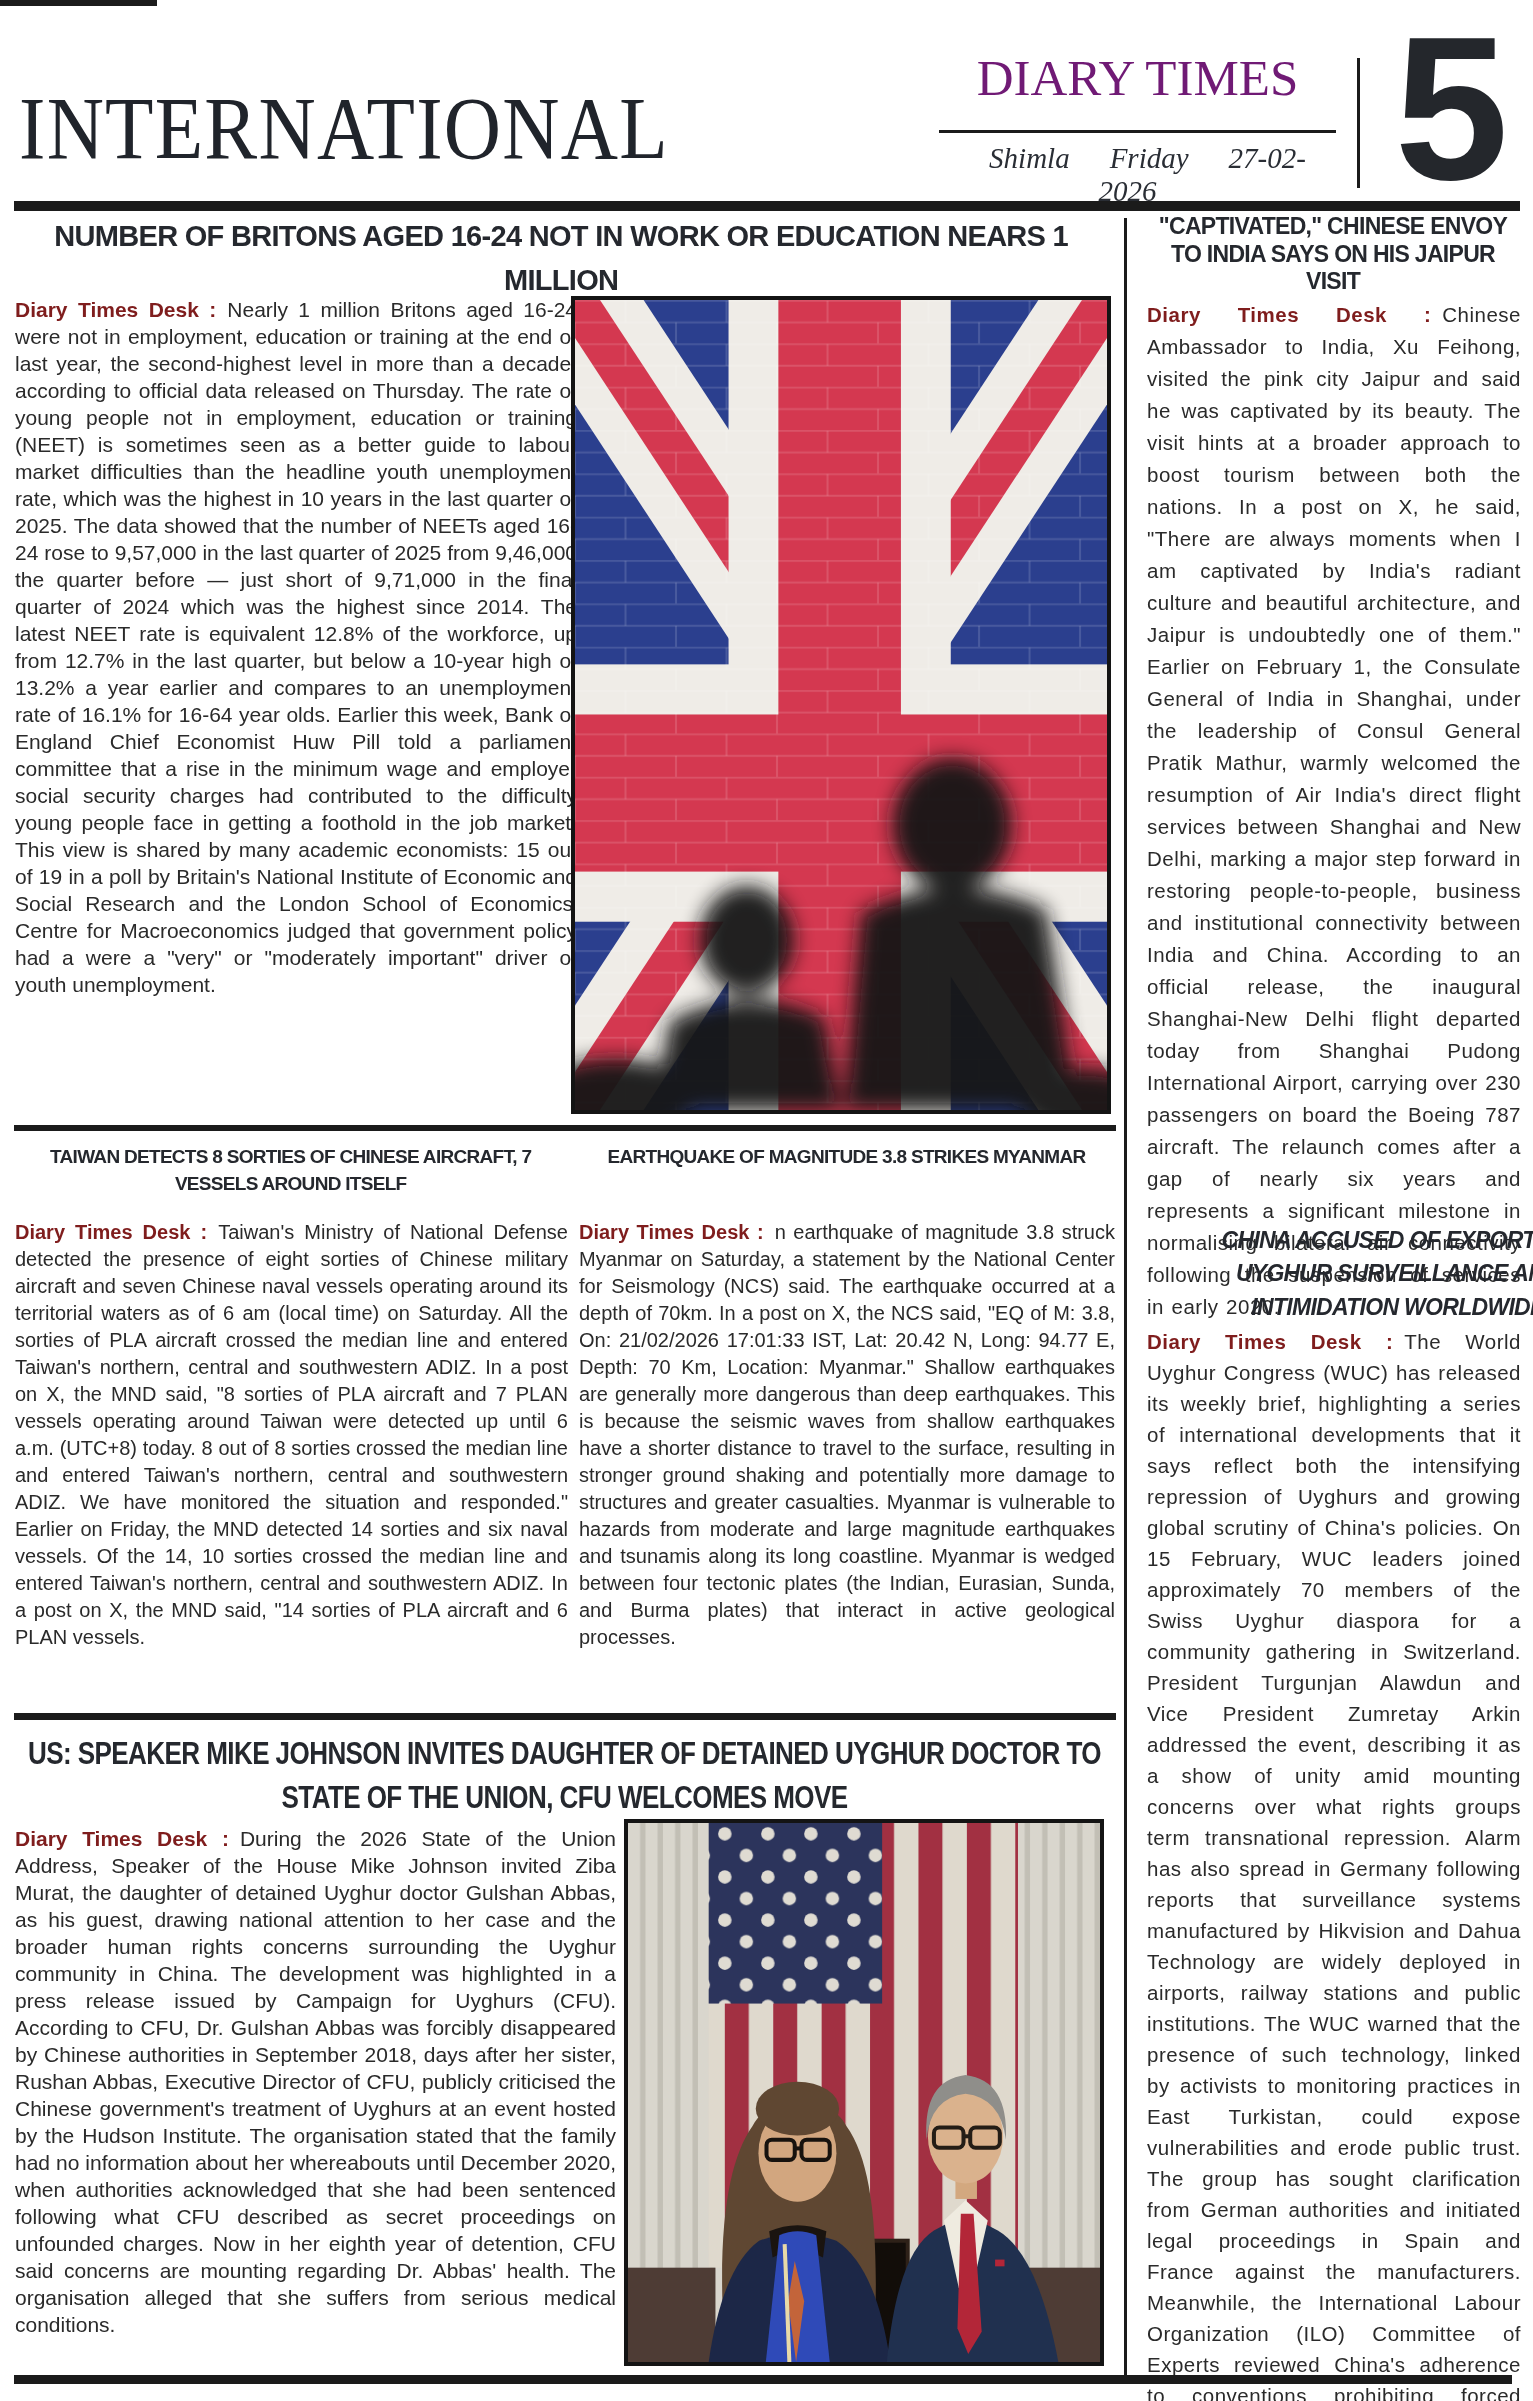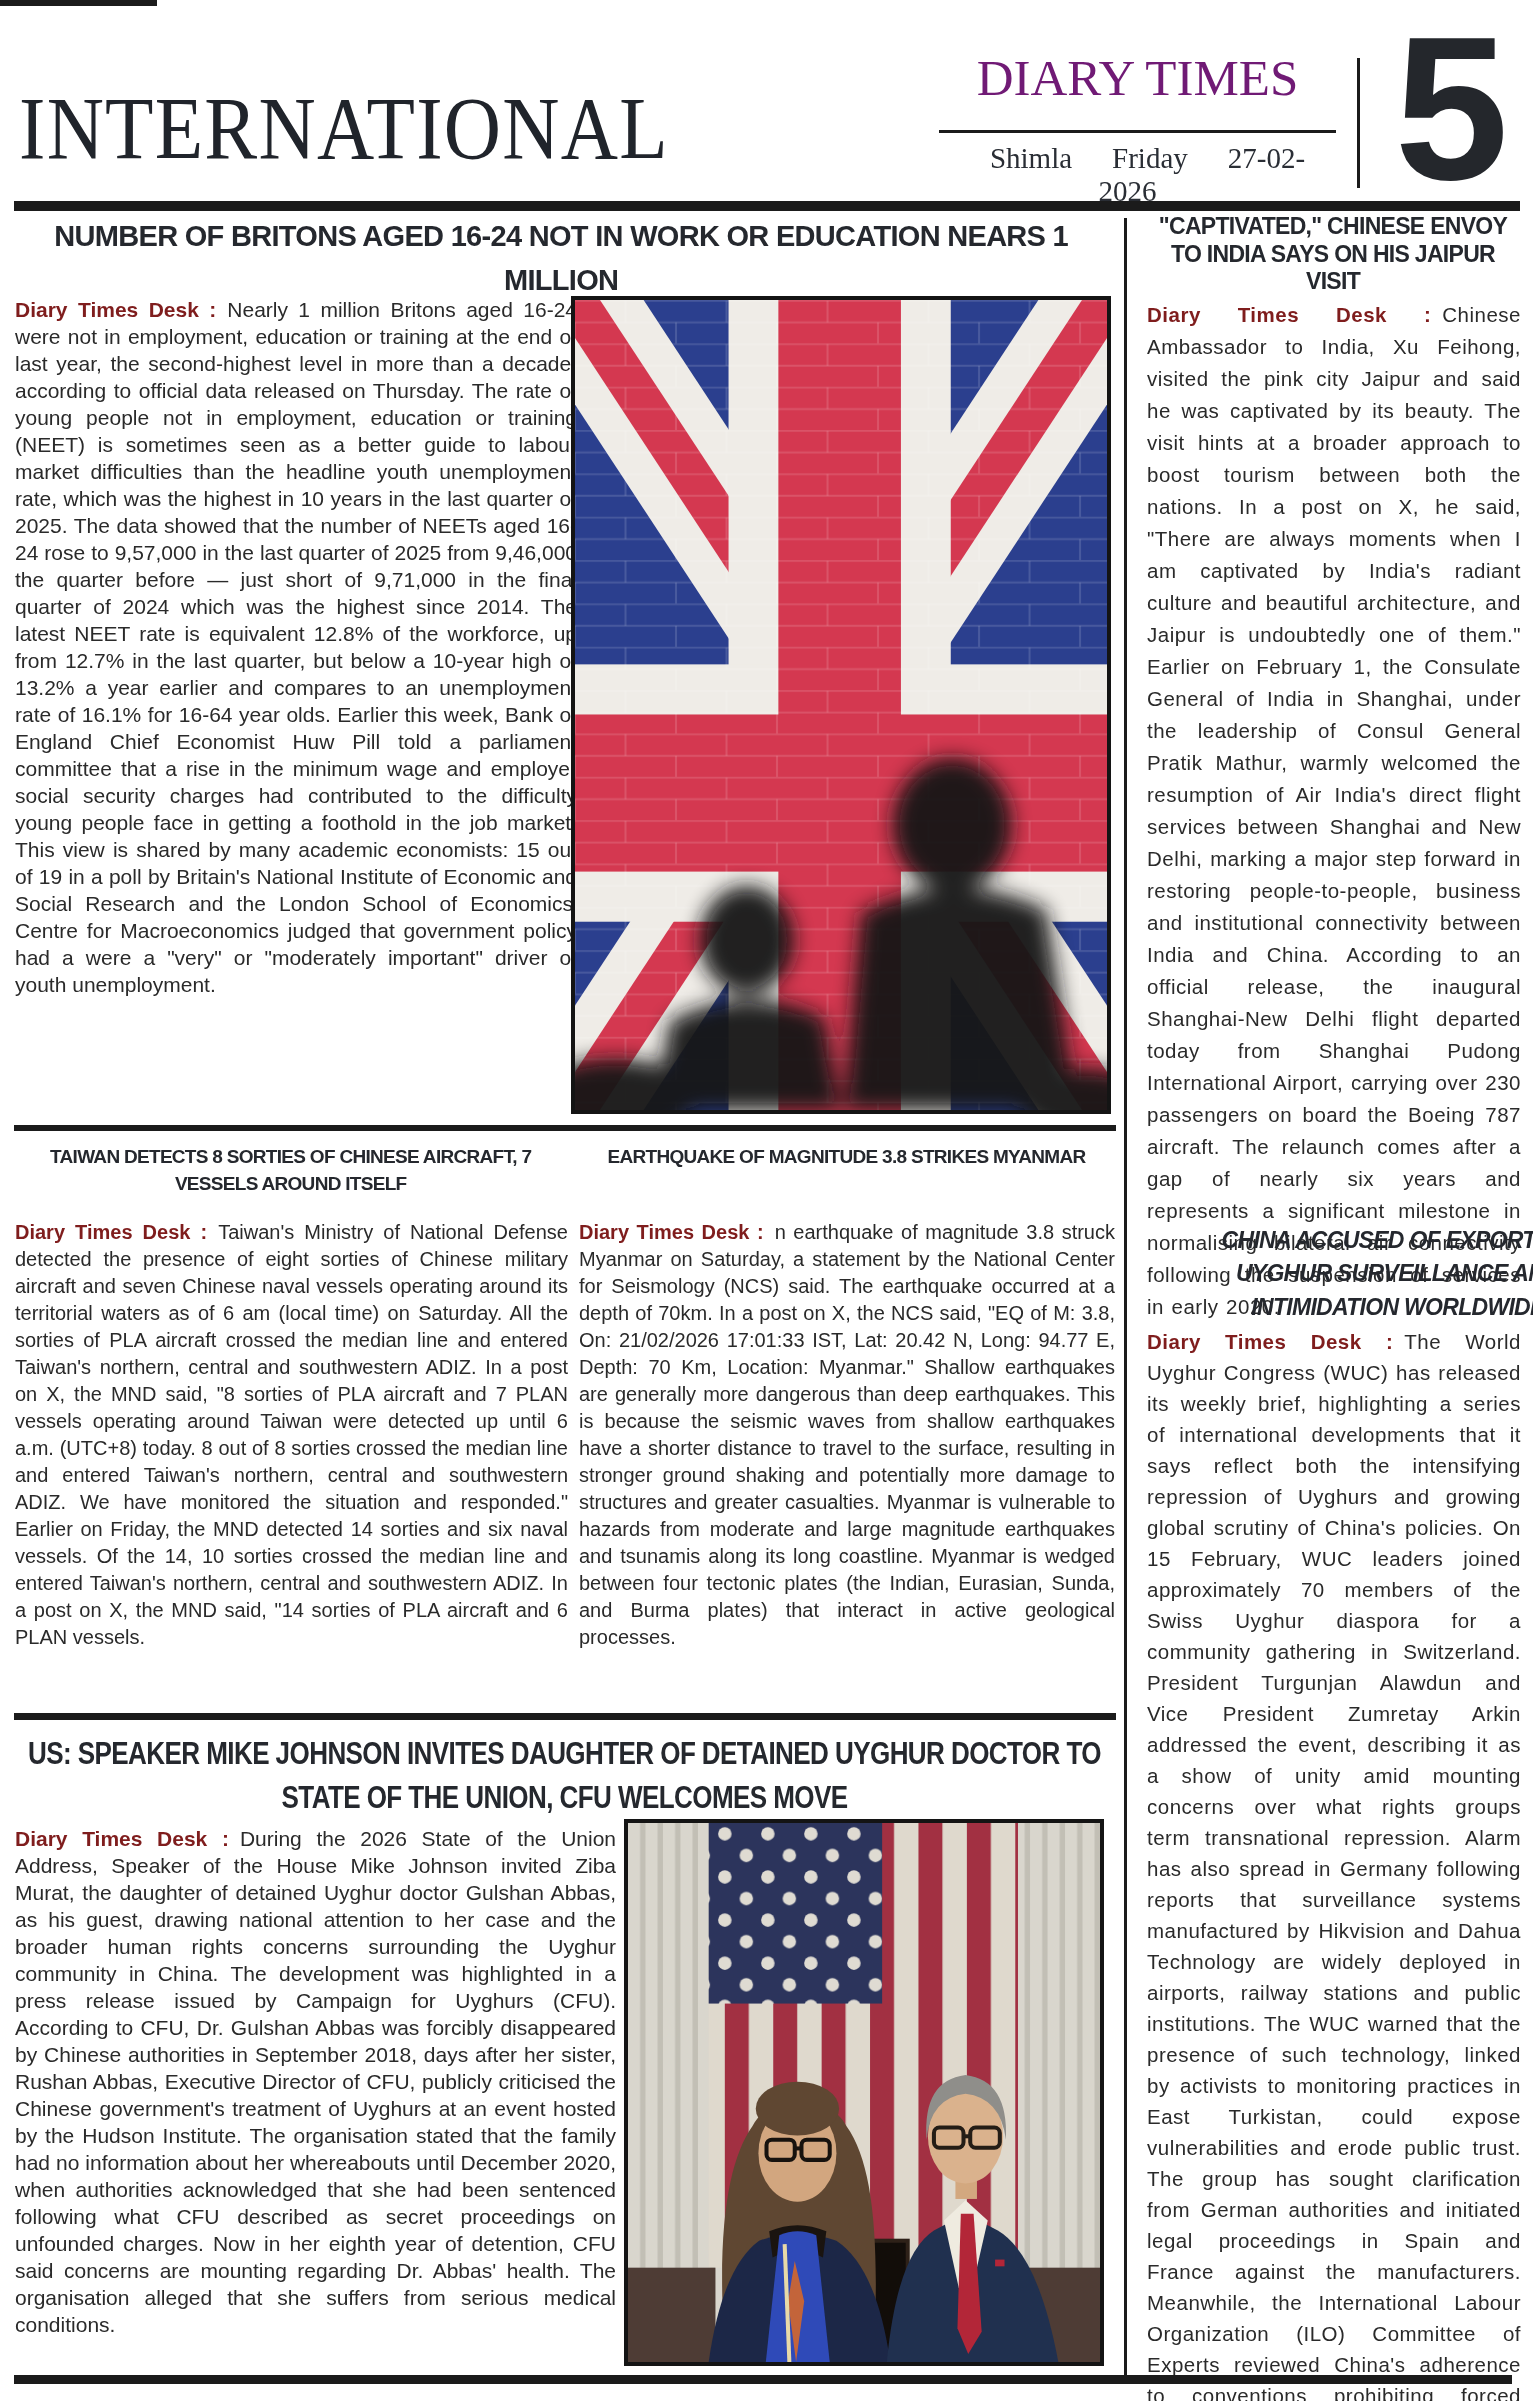--- a/index.html
+++ b/index.html
@@ -5,21 +5,21 @@
   html,body{margin:0;padding:0;background:#ffffff;}
   .page{position:relative;width:1533px;height:2401px;background:#ffffff;overflow:hidden;
         font-family:"Liberation Sans",sans-serif;color:#1f1f1f;}
   .abs{position:absolute;}
   .h-rule,.v-rule{position:absolute;background:#1b1b1b;}
   .serif{font-family:"Liberation Serif",serif;}
   .masthead-section{left:19px;top:81px;font-size:88px;line-height:1.1;letter-spacing:1.4px;
         transform:scaleX(0.9);transform-origin:left center;white-space:nowrap;color:#20242b;}
   .paper-name{left:939px;top:49px;width:397px;font-size:51px;text-align:center;color:#701a75;white-space:nowrap;}
   .dateline{left:939px;top:142px;width:397px;font-size:29px;text-align:center;color:#2a2e35;}
-  .dateline span{margin:0 20px;}
+  .dateline span{margin:0 20px;font-style:italic;}
   .page-number{left:1383px;top:11px;width:137px;font-size:205px;font-weight:700;line-height:0.95;
         text-align:center;color:#24272c;}
   .headline{font-weight:700;text-align:center;color:#25282e;letter-spacing:-0.7px;}
   .hl-main{font-size:29px;line-height:1.5;}
   .hl-col{font-size:19px;line-height:1.42;}
   .hl-side{font-size:23px;line-height:1.2;}
   .hl-bottom{font-size:31px;line-height:1.42;transform:scaleX(0.84);transform-origin:50% 0;}
   .body-text{text-align:justify;color:#2a2a2a;margin:0;}
   .bt-a{font-size:21px;line-height:27px;}
   .bt-b{font-size:20px;line-height:27px;}

